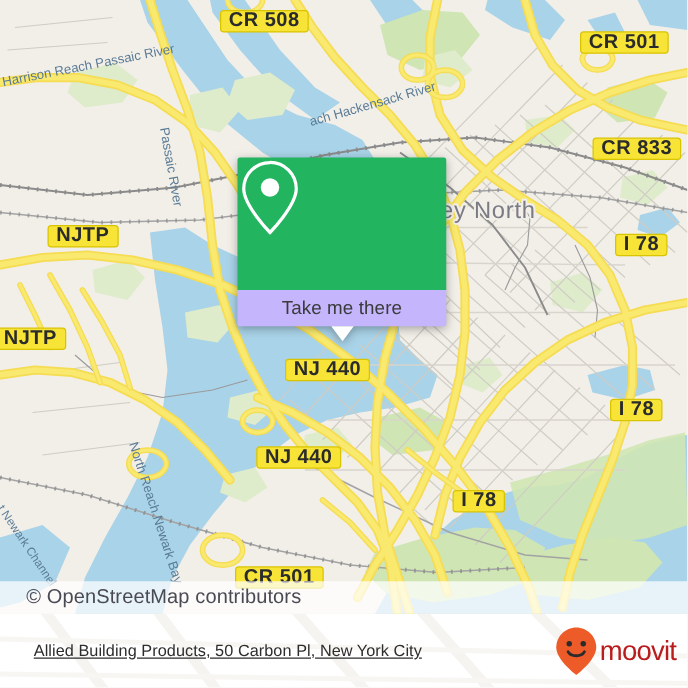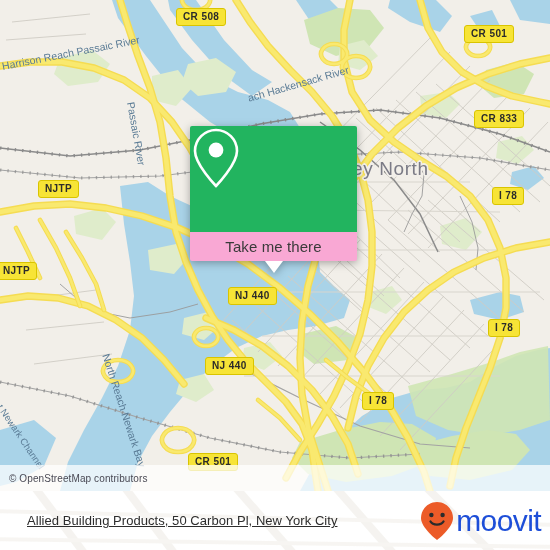--- a/index.html
+++ b/index.html
@@ -18,21 +18,21 @@
   }
   .map svg{position:absolute;left:0;top:0;}
 
   
   .shield{
     position:absolute;
     background:#f7e436;
     border:1.4px solid #d9c400;
     border-radius:3px;
     color:#2b2b2b;
-    font-size:10px;
+    font-size:16px;
     font-weight:bold;
     letter-spacing:.4px;
     padding:1px 6px 2px 6px;
     line-height:13px;
     white-space:nowrap;
     box-sizing:border-box;
     text-align:center;
   }
 
   
@@ -64,21 +64,21 @@
     width:167px;
     filter:drop-shadow(0 2px 4px rgba(0,0,0,.32));
   }
   .popup-top{
     background:#22b45f;
     height:106px;
     border-radius:2px 2px 0 0;
     display:flex;align-items:center;justify-content:center;
   }
   .popup-bottom{
-    background:#f9a8d4;
+    background:#c4b5fd;
     height:29px;
     border-radius:0 0 2px 2px;
     display:flex;align-items:center;justify-content:center;
     position:relative;
   }
   .popup-bottom .label{
     color:#3a3a3a;font-size:15px;letter-spacing:.1px;
   }
   .popup-tail{
     position:absolute;
@@ -89,21 +89,21 @@
     border-top:12px solid #ffffff;
   }
 
   
   .osm{
     position:absolute;left:0;top:465px;width:550px;height:26px;
     background:rgba(255,255,255,.72);
     display:flex;align-items:center;
   }
   .osm span{
-    color:#4a4a55;font-size:10px;padding-left:9px;letter-spacing:.1px;
+    color:#4a4a55;font-size:16px;padding-left:21px;letter-spacing:.1px;
   }
 
   
   .footer{
     position:absolute;left:0;top:491px;width:550px;height:59px;
     background:#ffffff;
     display:flex;align-items:center;
     overflow:hidden;
   }
   .footer-wm{
@@ -112,21 +112,21 @@
   .footer-title{
     position:relative;
     color:#2d2d2d;font-size:13px;letter-spacing:.05px;
     padding-left:27px;white-space:nowrap;text-decoration:underline;
   }
   .brand{
     position:absolute;right:9px;top:0;height:59px;
     display:flex;align-items:center;gap:2px;
   }
   .brand-word{
-    color:#1d4ed8;font-size:30px;letter-spacing:-.6px;font-weight:normal;
+    color:#b91c1c;font-size:22px;letter-spacing:-.6px;font-weight:normal;
     line-height:30px;
   }
 </style>
 </head>
 <body>
 
 <div id="app">
 
   <div class="map">
 

